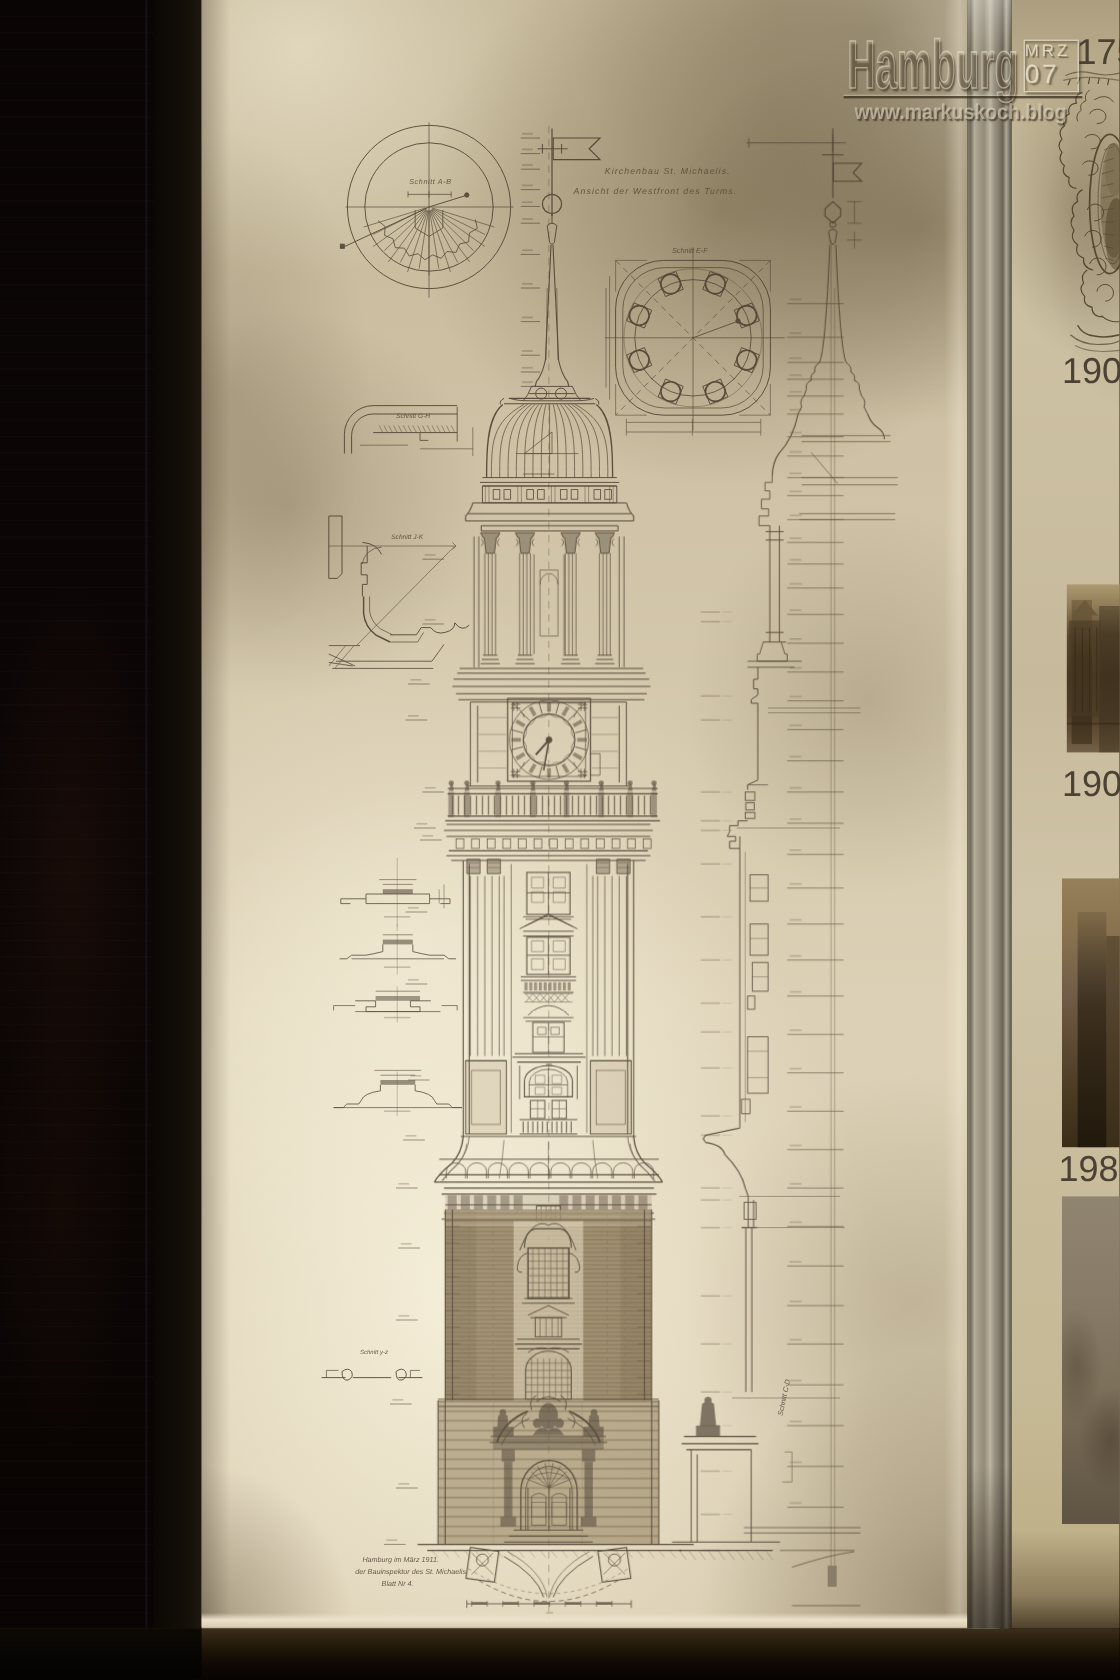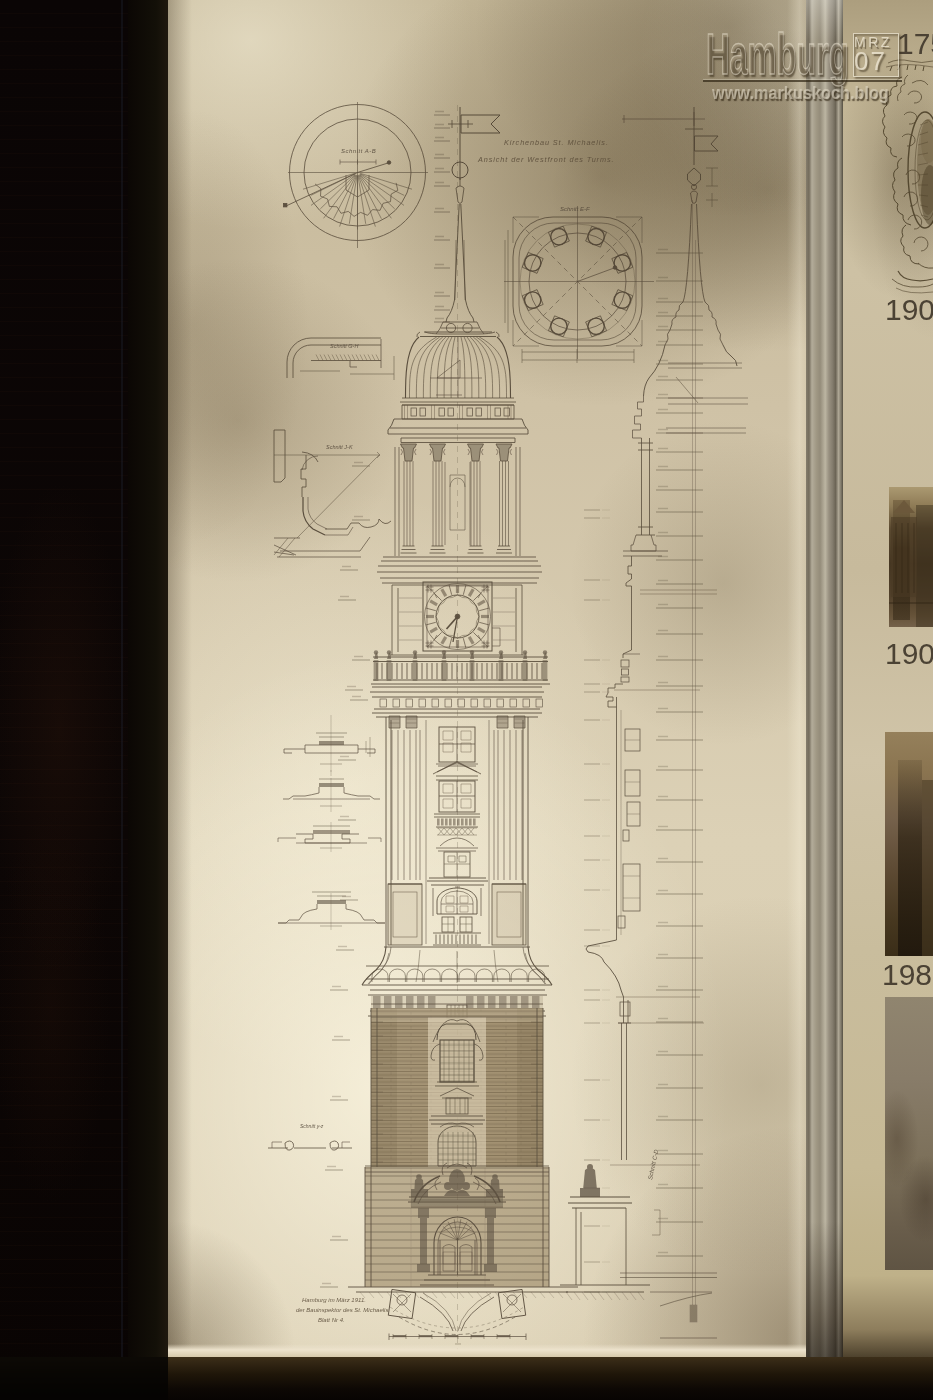--- a/index.html
+++ b/index.html
@@ -1126,21 +1126,21 @@
   <div class="abs" style="left:706px;top:26px;width:260px;height:56px;
      font-weight:bold;font-size:57px;line-height:56px;color:rgba(190,180,158,.13);
      transform:scaleX(.57);transform-origin:0 0;
      -webkit-text-stroke:1.3px rgba(238,231,212,.52);
      text-shadow:2.5px 2.5px 2px rgba(62,50,30,.62);">Hamburg</div>
 
   <div class="abs" style="left:853px;top:33px;width:44px;height:42px;
      border:1.7px solid rgba(238,231,213,.68);box-shadow:2px 2px 2px rgba(62,50,30,.5), inset 2px 2px 2px rgba(62,50,30,.35);
      text-align:left;font-weight:normal;">
      <div style="font-size:14px;line-height:13px;letter-spacing:2.5px;margin-top:2px;color:rgba(238,231,213,.78);text-shadow:1.5px 1.5px 1px rgba(62,50,30,.6);">MRZ</div>
-     <div style="font-size:26px;line-height:25px;letter-spacing:2px;color:rgba(238,231,213,.78);text-shadow:2px 2px 1.5px rgba(62,50,30,.6);">07</div>
+     <div style="font-size:22px;line-height:25px;letter-spacing:2px;color:rgba(238,231,213,.78);text-shadow:2px 2px 1.5px rgba(62,50,30,.6);">07</div>
   </div>
 
   <div class="abs" style="left:703px;top:80px;width:199px;height:2.2px;background:rgba(48,38,22,.7);box-shadow:0 -1px 1px rgba(235,228,210,.4);"></div>
 
   <div class="abs" style="left:712px;top:84px;width:200px;height:20px;font-weight:bold;font-size:18px;line-height:19px;
      transform:scaleX(.905);transform-origin:0 0;
      color:rgba(222,214,195,.6);text-shadow:1.5px 1.5px 1.2px rgba(55,44,26,.7);">www.markuskoch.blog</div>
 
 </div>
 

